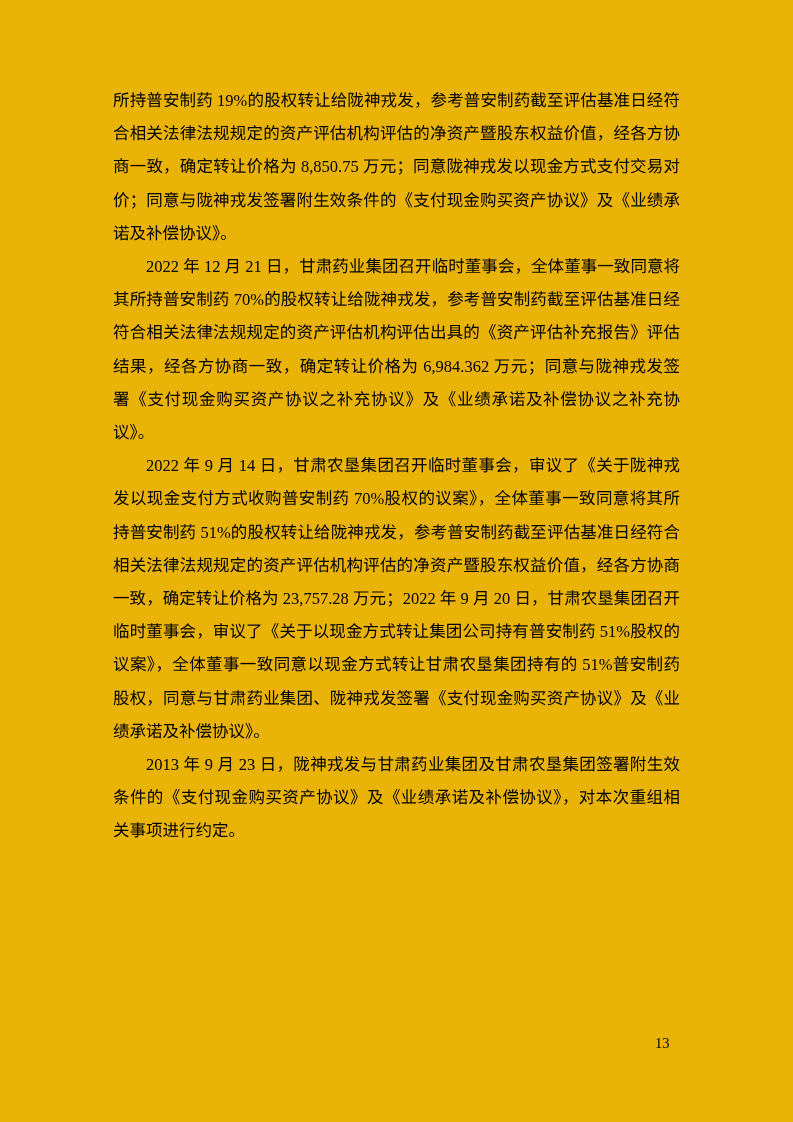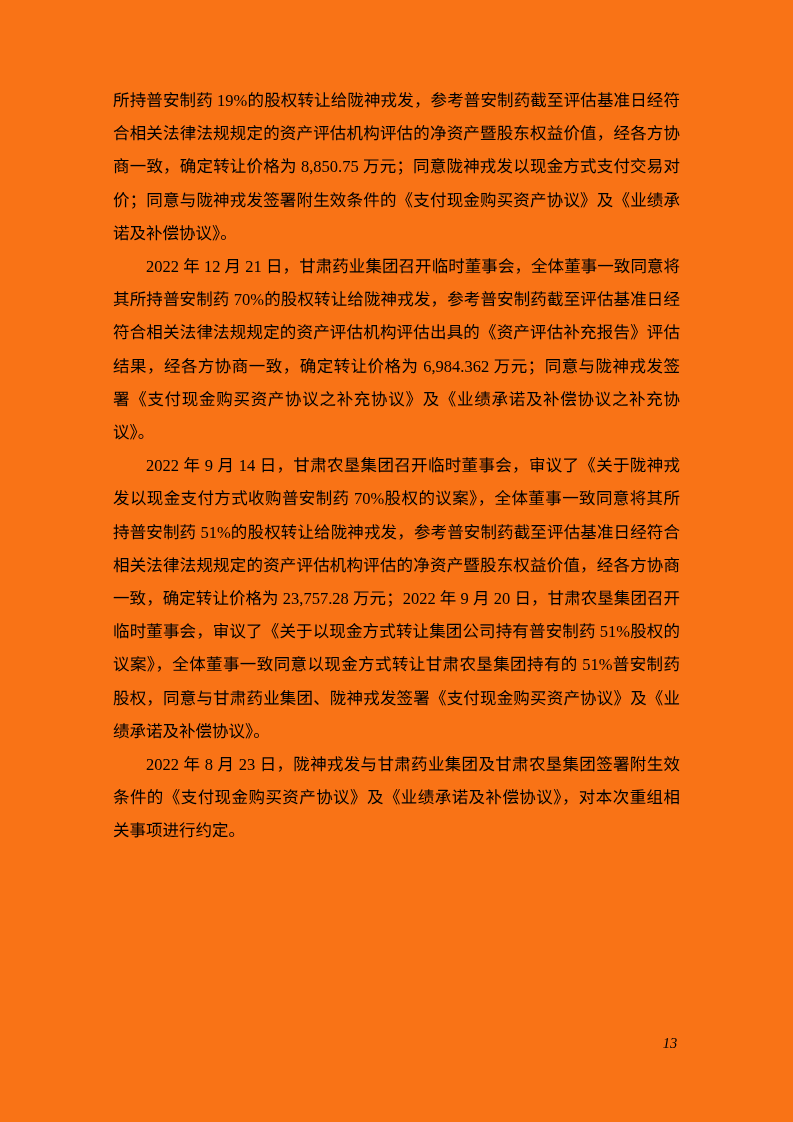--- a/index.html
+++ b/index.html
@@ -4,21 +4,21 @@
 <style>
   html, body {
     margin: 0;
     padding: 0;
     background: #ffffff;
   }
   .page {
     position: relative;
     width: 793px;
     height: 1122px;
-    background: #f97316;
+    background: #eab308;
     color: #000000;
     font-family: "Liberation Serif", "DejaVu Serif", serif;
     overflow: hidden;
   }
   .content {
     position: absolute;
     left: 113px;
     top: 84px;
     width: 567px;
     font-size: 16.5px;
@@ -35,29 +35,28 @@
   .para.continuation {
     text-indent: 0;
   }
   .page-number {
     position: absolute;
     left: 655px;
     top: 1033px;
     width: 30px;
     font-size: 14.5px;
     line-height: 20px;
-    text-align: center;
+    text-align: left;
     color: #000000;
-    font-style: italic;
   }
 </style>
 </head>
 <body>
 
 <div class="page">
   <div class="content">
     <p class="para continuation">所持普安制药 19%的股权转让给陇神戎发，参考普安制药截至评估基准日经符合相关法律法规规定的资产评估机构评估的净资产暨股东权益价值，经各方协商一致，确定转让价格为 8,850.75 万元；同意陇神戎发以现金方式支付交易对价；同意与陇神戎发签署附生效条件的《支付现金购买资产协议》及《业绩承诺及补偿协议》。</p>
     <p class="para">2022 年 12 月 21 日，甘肃药业集团召开临时董事会，全体董事一致同意将其所持普安制药 70%的股权转让给陇神戎发，参考普安制药截至评估基准日经符合相关法律法规规定的资产评估机构评估出具的《资产评估补充报告》评估结果，经各方协商一致，确定转让价格为 6,984.362 万元；同意与陇神戎发签署《支付现金购买资产协议之补充协议》及《业绩承诺及补偿协议之补充协议》。</p>
     <p class="para">2022 年 9 月 14 日，甘肃农垦集团召开临时董事会，审议了《关于陇神戎发以现金支付方式收购普安制药 70%股权的议案》，全体董事一致同意将其所持普安制药 51%的股权转让给陇神戎发，参考普安制药截至评估基准日经符合相关法律法规规定的资产评估机构评估的净资产暨股东权益价值，经各方协商一致，确定转让价格为 23,757.28 万元；2022 年 9 月 20 日，甘肃农垦集团召开临时董事会，审议了《关于以现金方式转让集团公司持有普安制药 51%股权的议案》，全体董事一致同意以现金方式转让甘肃农垦集团持有的 51%普安制药股权，同意与甘肃药业集团、陇神戎发签署《支付现金购买资产协议》及《业绩承诺及补偿协议》。</p>
-    <p class="para">2022 年 8 月 23 日，陇神戎发与甘肃药业集团及甘肃农垦集团签署附生效条件的《支付现金购买资产协议》及《业绩承诺及补偿协议》，对本次重组相关事项进行约定。</p>
+    <p class="para">2013 年 9 月 23 日，陇神戎发与甘肃药业集团及甘肃农垦集团签署附生效条件的《支付现金购买资产协议》及《业绩承诺及补偿协议》，对本次重组相关事项进行约定。</p>
   </div>
   <div class="page-number">13</div>
 </div>
 
 </body></html>

